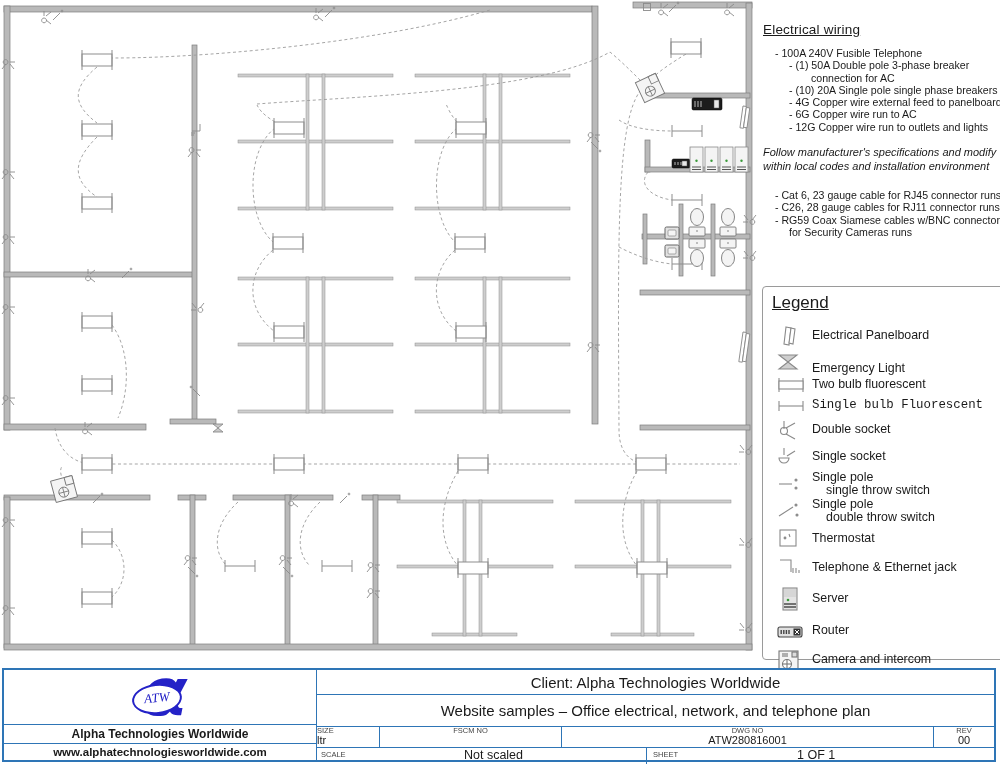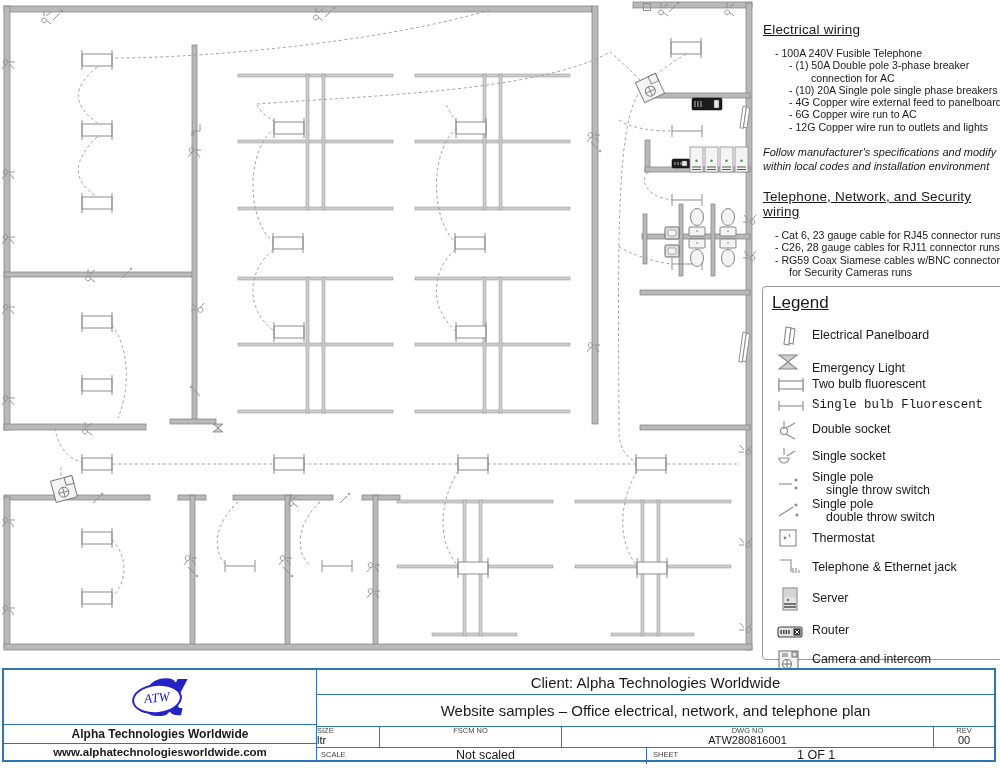--- a/index.html
+++ b/index.html
@@ -55,21 +55,21 @@
   .tb-r4{position:absolute;left:0;top:77px;width:100%;height:17px;border-top:1.5px solid #2E75B6;box-sizing:border-box;}
   .cell{position:absolute;top:0;height:100%;box-sizing:border-box;}
   .cell .lab{font-size:7.5px;color:#444;line-height:8px;}
   .cell .val{font-size:11px;line-height:11px;}
   .c-size{left:0;width:63px;border-right:1.5px solid #2E75B6;text-align:left;}
   .c-fscm{left:63px;width:182px;border-right:1.5px solid #2E75B6;text-align:center;}
   .c-dwg{left:245px;width:372px;border-right:1.5px solid #2E75B6;text-align:center;}
   .c-rev{left:617px;width:60px;text-align:center;}
   .c-scale{left:0;width:330px;border-right:1.5px solid #2E75B6;}
   .c-scale .lab{position:absolute;left:4px;top:3px;}
-  .c-scale .val{position:absolute;left:4px;width:100%;text-align:center;top:2px;font-size:12.5px;}
+  .c-scale .val{position:absolute;left:12px;width:100%;text-align:center;top:2px;font-size:12.5px;}
   .c-sheet{left:330px;width:347px;}
   .c-sheet .lab{position:absolute;left:6px;top:3px;}
   .c-sheet .val{position:absolute;left:150px;top:2px;font-size:12.5px;}
   
   .logo{position:absolute;left:120px;top:-12px;width:90px;height:70px;}
   .alpha{position:absolute;left:18px;top:0;font-size:66px;font-weight:bold;font-style:italic;
     color:#2422c7;font-family:"DejaVu Sans",sans-serif;line-height:70px;}
   .atw-oval{position:absolute;left:8px;top:26px;width:46px;height:26px;border:2px solid #2422c7;
     border-radius:50%;background:#fff;transform:rotate(-6deg);text-align:center;}
   .atw-oval span{font-family:"Liberation Serif",serif;font-style:italic;font-size:13px;
@@ -515,21 +515,20 @@
         <div class="note-line ind3">connection for AC</div>
         <div class="note-line ind2">- (10) 20A Single pole single phase breakers</div>
         <div class="note-line ind2">- 4G Copper wire external feed to panelboard</div>
         <div class="note-line ind2">- 6G Copper wire run to AC</div>
         <div class="note-line ind2">- 12G Copper wire run to outlets and lights</div>
       </div>
     <div class="disclaimer" id="disc">
         <div>Follow manufacturer's specifications and modify</div>
         <div>within  local codes and installation environment</div>
       </div>
-    <div class="note-title">Telephone, Network, and Security wiring</div>
     <div id="net-lines">
         <div class="note-line ind1">- Cat 6, 23 gauge cable for RJ45 connector runs</div>
         <div class="note-line ind1">- C26, 28 gauge cables for RJ11 connector runs</div>
         <div class="note-line ind1">- RG59 Coax Siamese cables w/BNC connectors</div>
         <div class="note-line ind2">for Security Cameras runs</div>
       </div>
   </div>
 
   <div class="legend">
     <div class="legend-title">Legend</div>

